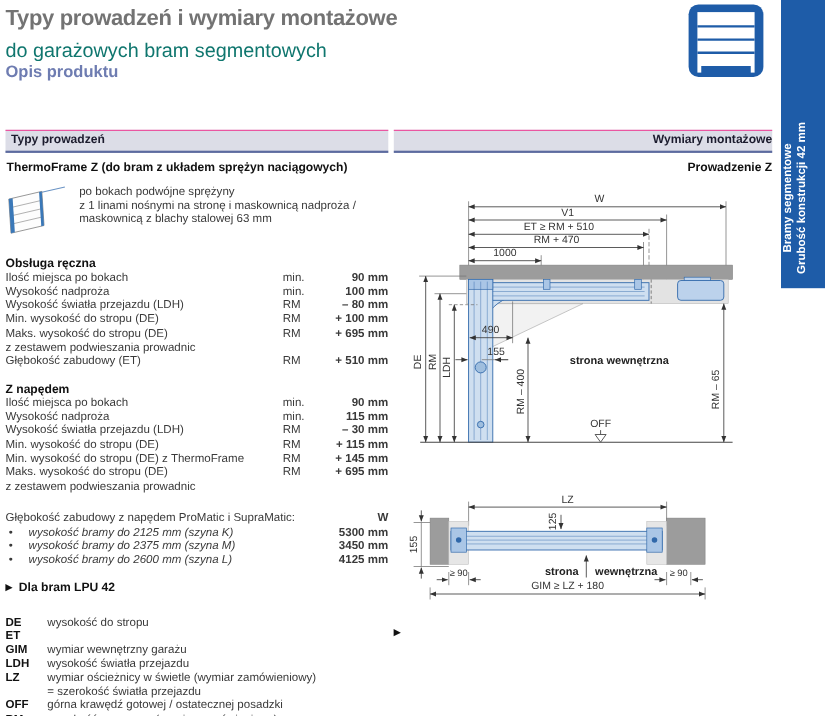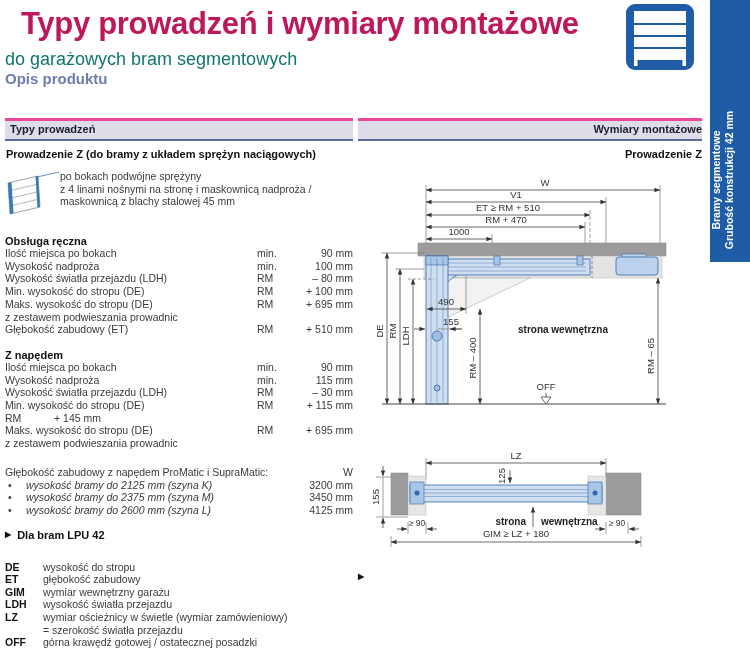--- a/index.html
+++ b/index.html
@@ -1,49 +1,49 @@
 <!DOCTYPE html>
 <html><head>
 <meta charset="utf-8">
 <style>
   html,body{margin:0;padding:0;background:#ffffff;}
   body{font-family:"Liberation Sans",sans-serif;color:#3a3a3a;}
   .page{position:relative;width:750px;height:651px;background:#fff;overflow:hidden;}
 
   
   .hdr{position:absolute;left:5px;top:6px;width:610px;}
-  .hdr-title{font-size:31px;font-weight:bold;color:#be185d;letter-spacing:-0.3px;margin-left:16px;}
+  .hdr-title{font-size:20px;font-weight:bold;color:#737373;letter-spacing:-0.3px;}
   .hdr-sub{font-size:18px;font-weight:normal;color:#0f766e;margin-top:7px;}
   .hdr-opis{font-size:15px;font-weight:bold;color:#6e7cb1;}
 
   .door-icon{position:absolute;left:625px;top:3px;}
 
   
   .side-tab{position:absolute;left:710px;top:0;width:40px;height:262px;background:#1e5ca8;}
   .side-tab-inner{position:absolute;width:260px;height:40px;left:-110px;top:160px;
     transform:rotate(-90deg);color:#fff;font-size:10.5px;font-weight:bold;
     text-align:center;line-height:13px;}
 
   
   .col-left{position:absolute;left:5px;top:118px;width:348px;}
   .col-right{position:absolute;left:358px;top:118px;width:344px;text-align:right;}
 
-  .section-bar{height:15px;background:#dcdde7;border-top:3px solid #ec4899;
+  .section-bar{height:15px;background:#dcdde7;border-top:1px solid #ec4899;
     border-bottom:2px solid #5c6b9f;font-size:11px;font-weight:bold;color:#1c1c2e;
     padding:2px 0 1px 5px;}
   .subhead{margin:7px 0 0 1px;font-size:11px;font-weight:bold;color:#111;}
 
-  .intro{display:flex;gap:0;margin-top:10px;}
+  .intro{display:flex;gap:12px;margin-top:10px;}
   .intro-text div{font-size:10.5px;line-height:12.6px;color:#3a3a3a;}
 
   .group-title{margin-top:13px;font-size:11px;font-weight:bold;color:#111;}
   .spec-row{display:flex;font-size:10.5px;line-height:12.7px;color:#3a3a3a;}
   .sl{flex:1;}
   .sr{width:38px;}
-  .sv{width:58px;text-align:right;}
+  .sv{width:58px;text-align:right;font-weight:bold;}
 
   .depth{margin-top:16px;}
   .depth-hdr{display:flex;font-size:10.5px;line-height:12.7px;}
   .depth-hdr .sl{flex:1;}
   .bullet-row{display:flex;font-size:10.5px;line-height:12.7px;}
   .bl{width:18px;padding-left:3px;}
   .bt{flex:1;font-style:italic;}
 
   .lpu{margin-top:12px;font-size:11px;font-weight:bold;color:#111;display:flex;align-items:center;gap:6px;}
   .tri{font-size:8px;color:#111;}
@@ -90,38 +90,38 @@
 
   <div class="side-tab">
     <div class="side-tab-inner">
       <div>Bramy segmentowe</div>
       <div>Grubość konstrukcji 42 mm</div>
     </div>
   </div>
 
   <div class="col-left">
     <div class="section-bar">Typy prowadzeń</div>
-    <div class="subhead">Prowadzenie Z (do bramy z układem sprężyn naciągowych)</div>
+    <div class="subhead">ThermoFrame Z (do bram z układem sprężyn naciągowych)</div>
 
     <div class="intro">
       <div>
         <svg width="55" height="48" viewBox="0 0 55 48">
           <line x1="32" y1="7" x2="54" y2="2" stroke="#6a93c4" stroke-width="1"></line>
           <polygon points="3,13 33,6 35,37 5,44" fill="#fdfdfd" stroke="#8a8a8a" stroke-width="0.8"></polygon>
           <line x1="3.5" y1="21" x2="33.5" y2="14" stroke="#9a9a9a" stroke-width="0.7"></line>
           <line x1="4" y1="28.5" x2="34" y2="21.5" stroke="#9a9a9a" stroke-width="0.7"></line>
           <line x1="4.5" y1="36" x2="34.5" y2="29" stroke="#9a9a9a" stroke-width="0.7"></line>
           <polygon points="3,13 6.5,12.2 8.5,43.2 5,44" fill="#3a78b8"></polygon>
           <polygon points="30.5,6.6 33,6 35,37 32.5,37.6" fill="#3a78b8"></polygon>
         </svg>
       </div>
       <div class="intro-text">
         <div>po bokach podwójne sprężyny</div>
-        <div>z 4 linami nośnymi na stronę i maskownicą nadproża /</div>
-        <div>maskownicą z blachy stalowej 45 mm</div>
+        <div>z 1 linami nośnymi na stronę i maskownicą nadproża /</div>
+        <div>maskownicą z blachy stalowej 63 mm</div>
       </div>
     </div>
 
     <div class="group-title">Obsługa ręczna</div>
     <div>
       <div class="spec-row">
           <span class="sl">Ilość miejsca po bokach</span>
           <span class="sr">min.</span>
           <span class="sv">90 mm</span>
         </div>
@@ -173,20 +173,21 @@
           <span class="sl">Wysokość światła przejazdu  (LDH)</span>
           <span class="sr">RM</span>
           <span class="sv">– 30 mm</span>
         </div>
       <div class="spec-row">
           <span class="sl">Min. wysokość do stropu (DE)</span>
           <span class="sr">RM</span>
           <span class="sv">+ 115 mm</span>
         </div>
       <div class="spec-row">
+          <span class="sl">Min. wysokość do stropu (DE) z ThermoFrame</span>
           <span class="sr">RM</span>
           <span class="sv">+ 145 mm</span>
         </div>
       <div class="spec-row">
           <span class="sl">Maks. wysokość do stropu (DE)</span>
           <span class="sr">RM</span>
           <span class="sv">+ 695 mm</span>
         </div>
       <div class="spec-row">
           <span class="sl">z zestawem podwieszania prowadnic</span>
@@ -196,21 +197,21 @@
     </div>
 
     <div class="depth">
       <div class="depth-hdr">
         <span class="sl">Głębokość zabudowy z napędem ProMatic i SupraMatic:</span>
         <span class="sv">W</span>
       </div>
       <div class="bullet-row">
           <span class="bl">•</span>
           <span class="bt">wysokość bramy do 2125 mm (szyna K)</span>
-          <span class="sv">3200 mm</span>
+          <span class="sv">5300 mm</span>
         </div>
       <div class="bullet-row">
           <span class="bl">•</span>
           <span class="bt">wysokość bramy do 2375 mm (szyna M)</span>
           <span class="sv">3450 mm</span>
         </div>
       <div class="bullet-row">
           <span class="bl">•</span>
           <span class="bt">wysokość bramy do 2600 mm (szyna L)</span>
           <span class="sv">4125 mm</span>
@@ -222,21 +223,20 @@
       <span>Dla bram LPU 42</span>
     </div>
 
     <div class="legend">
       <div class="legend-row">
           <span class="lt">DE</span>
           <span class="ld">wysokość do stropu</span>
         </div>
       <div class="legend-row">
           <span class="lt">ET</span>
-          <span class="ld">głębokość zabudowy</span>
         </div>
       <div class="legend-row">
           <span class="lt">GIM</span>
           <span class="ld">wymiar wewnętrzny garażu</span>
         </div>
       <div class="legend-row">
           <span class="lt">LDH</span>
           <span class="ld">wysokość światła przejazdu</span>
         </div>
       <div class="legend-row">

